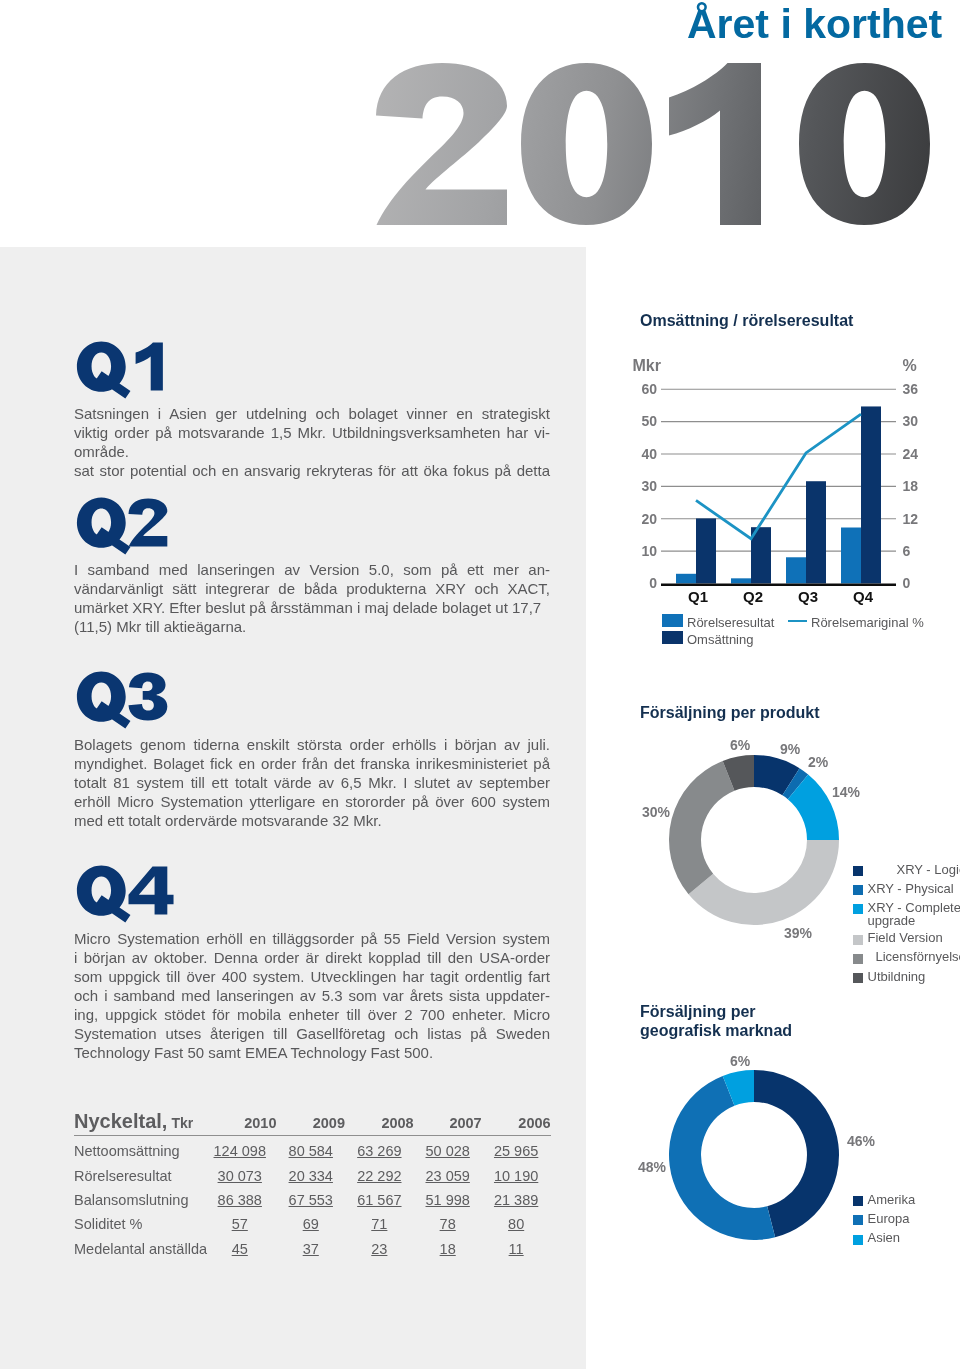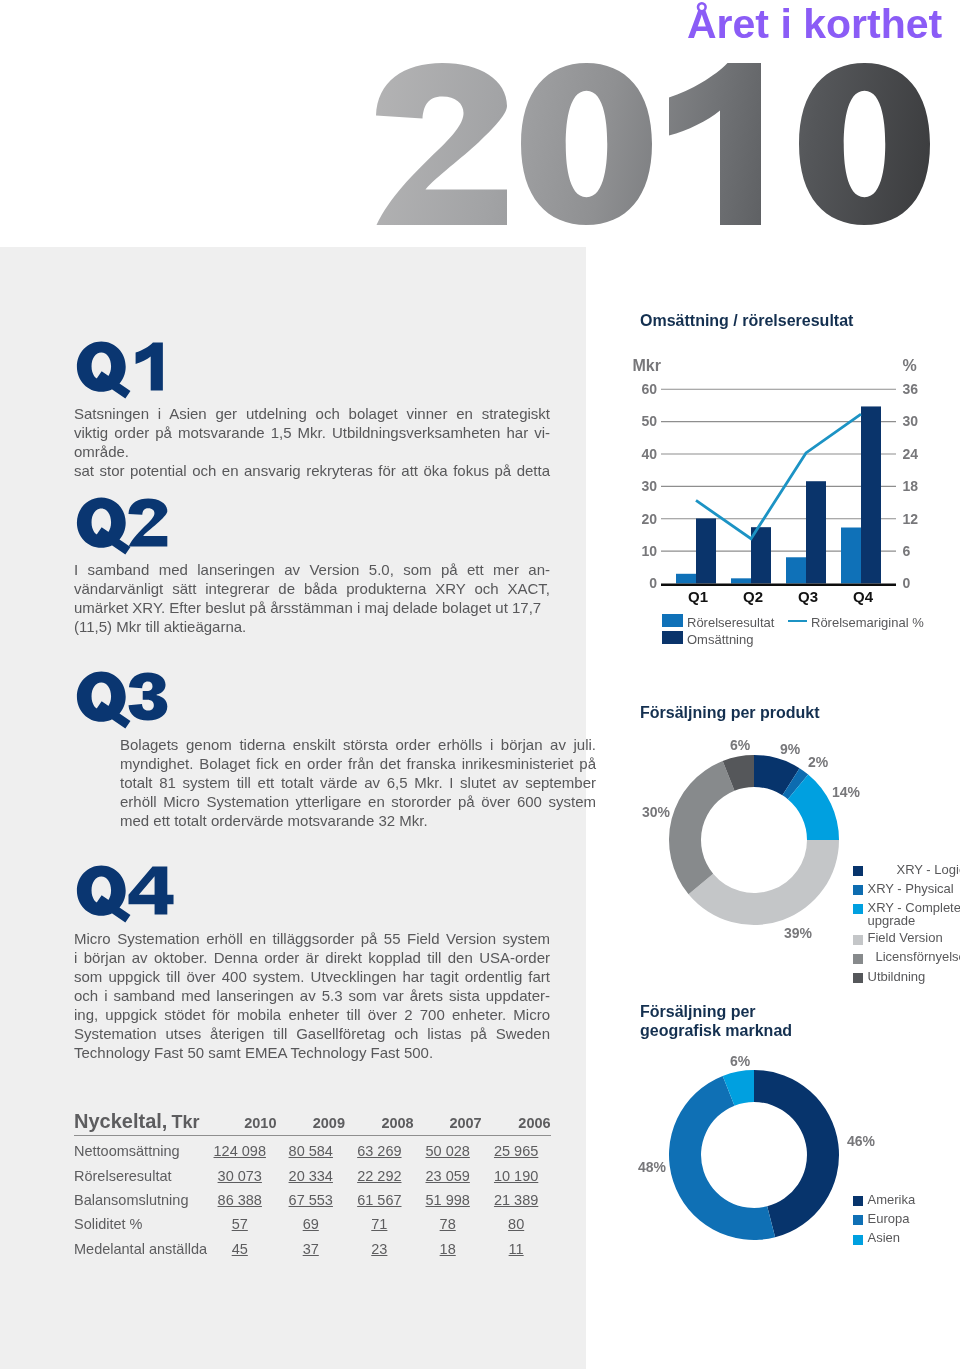--- a/index.html
+++ b/index.html
@@ -1,21 +1,21 @@
 <!DOCTYPE html>
 <html><head>
 <meta charset="utf-8">
 <title>Aret i korthet 2010</title>
 <style>
   html,body{margin:0;padding:0;background:#fff;}
   body{width:960px;height:1369px;font-family:"Liberation Sans",sans-serif;position:relative;overflow:hidden;}
   .page{position:absolute;left:0;top:0;width:960px;height:1369px;background:#fff;}
 
   
-  .hdr-title{position:absolute;left:687px;top:1px;font-size:41px;font-weight:bold;color:#8b5cf6;white-space:nowrap;}
+  .hdr-title{position:absolute;left:687px;top:1px;font-size:41px;font-weight:bold;color:#0369a1;white-space:nowrap;}
   .year-wrap{position:absolute;left:376px;top:62px;width:556px;height:164px;}
 
   
   .grey-panel{position:absolute;left:0;top:247px;width:586px;height:1122px;background:#efefef;}
 
   
   .q-head{position:absolute;left:73px;width:120px;height:70px;}
   .q-letter{position:absolute;left:0;top:0;}
   .q-body{position:absolute;left:74px;width:476px;font-size:15px;line-height:19px;color:#58585a;}
   .q-line{display:block;text-align:justify;text-align-last:justify;white-space:nowrap;}
@@ -30,21 +30,21 @@
 
   
   .tbl{position:absolute;left:74px;top:1113px;width:476.6px;border-collapse:collapse;table-layout:fixed;}
   .tbl td,.tbl th{font-size:14.5px;color:#5d5d5f;padding:0;font-weight:normal;line-height:16px;
                   white-space:nowrap;overflow:visible;}
   .tbl col.c0{width:129px;} .tbl col.c1{width:73.5px;} .tbl col.c2{width:68.5px;}
   .tbl col.c3{width:68.7px;} .tbl col.c4{width:68px;} .tbl col.c5{width:68.9px;}
   .tbl .hdr-cell{font-weight:bold;text-align:right;padding-bottom:4px;vertical-align:bottom;}
   .tbl .hdr-left{text-align:left;vertical-align:bottom;padding-bottom:4px;}
   .nyck{font-size:20px;font-weight:bold;color:#5d5d5f;}
-  .tkr{font-size:18px;font-weight:bold;color:#5d5d5f;}
+  .tkr{font-size:14px;font-weight:bold;color:#5d5d5f;}
   .tbl tbody td{height:24.35px;vertical-align:middle;}
   .tbl tbody tr:first-child td{padding-top:3px;}
   .tbl .num{text-align:center;text-decoration:underline;}
   .tbl thead tr{border-bottom:1.4px solid #8f8f8f;}
 </style>
 </head>
 <body>
 
 <div class="page">
 
@@ -97,21 +97,21 @@
         <span class="q-line">vändarvänligt sätt integrerar de båda produkterna XRY och XACT,</span>
         <span class="q-line nat">umärket XRY. Efter beslut på årsstämman i maj delade bolaget ut 17,7</span>
         <span class="q-line nat">(11,5) Mkr till aktieägarna.</span>
       </div>
       <div class="q-head" style="top: 662px;">
         <svg class="q-letter" width="120" height="72">
           <path d="M28.30,9.60C41.96,9.60 52.70,20.64 52.70,34.70C52.70,48.76 41.96,59.80 28.30,59.80C14.64,59.80 3.90,48.76 3.90,34.70C3.90,20.64 14.64,9.60 28.30,9.60ZM28.30,20.52C22.64,20.52 18.54,26.31 18.54,34.30C18.54,42.29 22.64,48.08 28.30,48.08C33.96,48.08 38.06,42.29 38.06,34.30C38.06,26.31 33.96,20.52 28.30,20.52ZM28.66,39.27L57.46,59.09L52.34,66.53L23.54,46.70Z" fill="#0a3671"></path>
           <path d="M1.50,50.50C4.00,17.50 30.00,0.00 65.50,0.00C101.00,0.00 125.00,17.00 125.00,41.50C125.00,58.00 113.50,70.00 95.00,75.00L95.00,77.00C116.00,81.00 131.00,94.50 131.00,115.00C131.00,143.00 105.00,162.00 65.50,162.00C27.00,162.00 2.00,143.50 0.00,110.50L45.50,107.00C47.00,121.50 53.00,129.00 66.00,129.00C78.50,129.00 85.50,121.00 85.50,110.50C85.50,99.50 78.00,92.50 63.00,92.50L48.00,92.50L48.00,62.50L62.00,62.50C75.00,62.50 81.00,56.00 81.00,46.50C81.00,37.50 75.00,31.00 65.00,31.00C54.00,31.00 47.50,38.00 46.00,53.50Z" transform="translate(55.5,10.4) scale(0.2963)" fill="#0a3671"></path>
         </svg>
       </div>
-      <div class="q-body" style="top: 735px; margin-left: 46px;">
+      <div class="q-body" style="top: 735px;">
         <span class="q-line">Bolagets genom tiderna enskilt största order erhölls i början av juli.</span>
         <span class="q-line">myndighet. Bolaget fick en order från det franska inrikesministeriet på</span>
         <span class="q-line">totalt 81 system till ett totalt värde av 6,5 Mkr. I slutet av september</span>
         <span class="q-line">erhöll Micro Systemation ytterligare en stororder på över 600 system</span>
         <span class="q-line nat">med ett totalt ordervärde motsvarande 32 Mkr.</span>
       </div>
       <div class="q-head" style="top: 856px;">
         <svg class="q-letter" width="120" height="72">
           <path d="M28.30,9.60C41.96,9.60 52.70,20.64 52.70,34.70C52.70,48.76 41.96,59.80 28.30,59.80C14.64,59.80 3.90,48.76 3.90,34.70C3.90,20.64 14.64,9.60 28.30,9.60ZM28.30,20.52C22.64,20.52 18.54,26.31 18.54,34.30C18.54,42.29 22.64,48.08 28.30,48.08C33.96,48.08 38.06,42.29 38.06,34.30C38.06,26.31 33.96,20.52 28.30,20.52ZM28.66,39.27L57.46,59.09L52.34,66.53L23.54,46.70Z" fill="#0a3671"></path>
           <path d="M88.00,162.00L88.00,128.00L0.00,128.00L0.00,96.00L81.00,0.00L131.00,0.00L131.00,96.00L152.00,96.00L152.00,128.00L131.00,128.00L131.00,162.00ZM88.00,96.00L88.00,33.00L35.00,96.00Z" transform="translate(55.5,10.4) scale(0.2963)" fill="#0a3671"></path>

